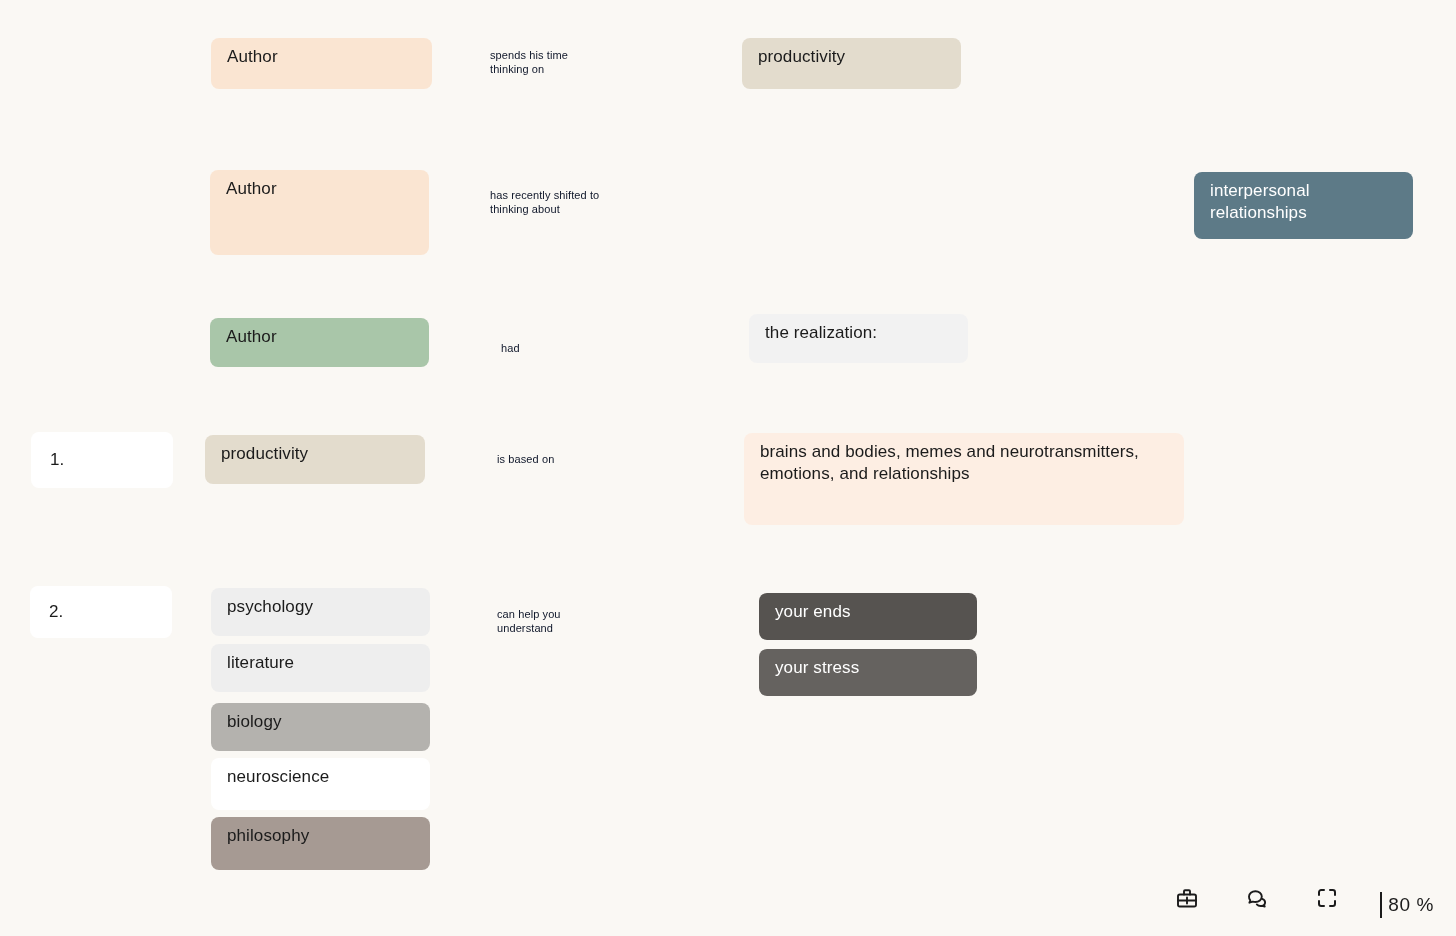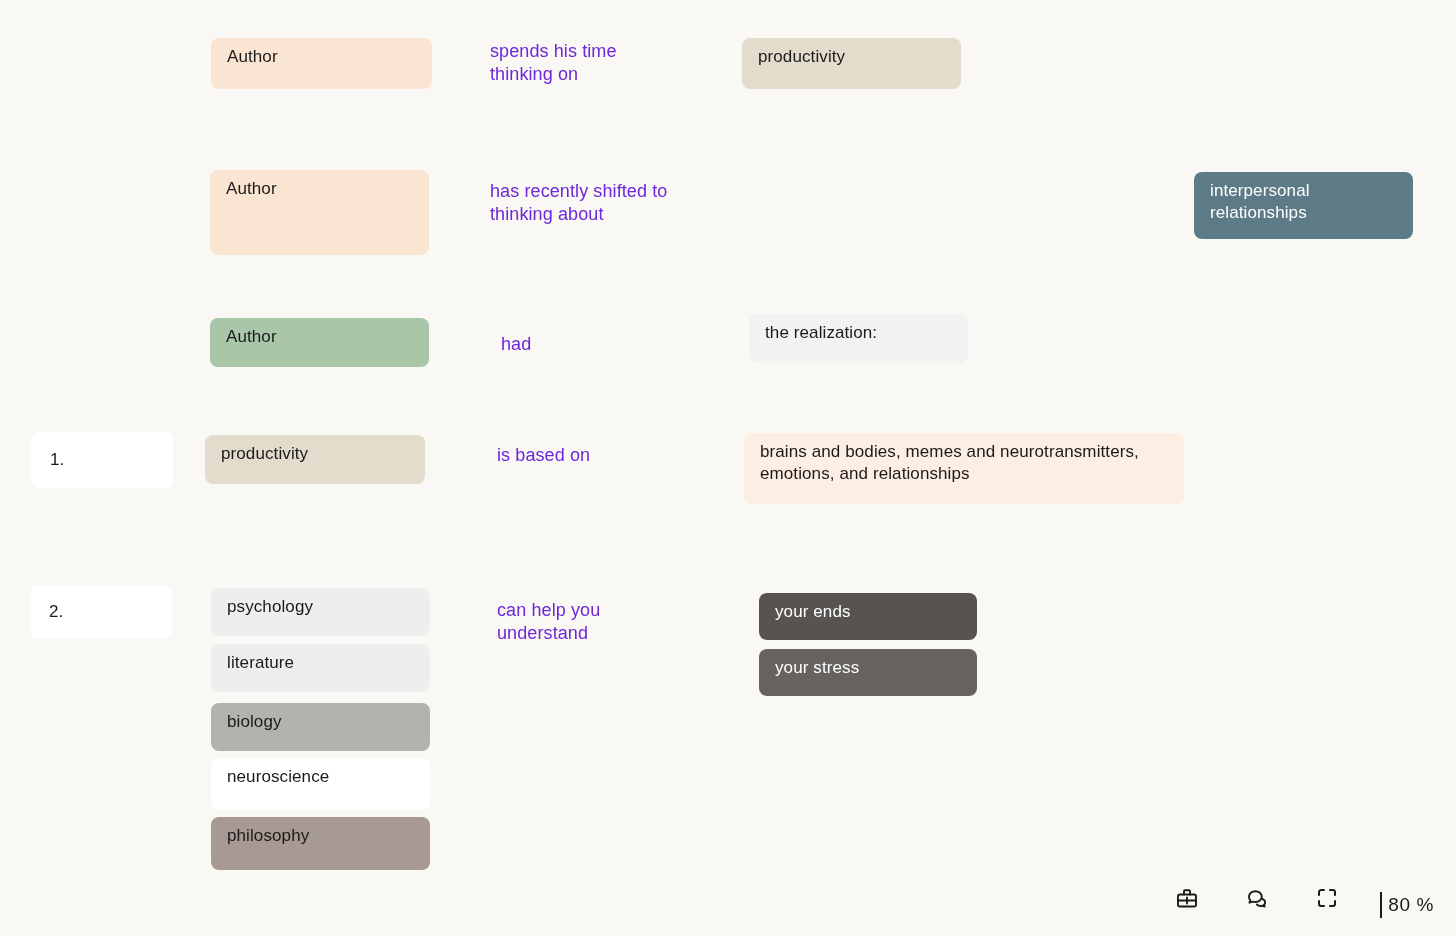--- a/index.html
+++ b/index.html
@@ -35,25 +35,26 @@
     letter-spacing: 0.1px;
     display: block;
     white-space: pre-line;
   }
 
   .card.wrap { white-space: normal; }
 
   
   .predicate {
     position: absolute;
-    font-size: 18px;
+    font-size: 11px;
     line-height: 1.30;
-    color: #6d28d9;
+    color: #0f172a;
     letter-spacing: 0.1px;
     white-space: pre-line;
+    margin-top: 8px;
   }
 
   
   .num-box {
     position: absolute;
     background: #ffffff;
     border-radius: 8px;
     display: flex;
     align-items: center;
     padding-left: 19px;
@@ -133,21 +134,21 @@
   <div class="predicate" style="left:501px; top:333px; width:160px;">had</div>
 
   <div class="card" style="left:749px; top:314px; width:219px; height:49px; background:#f2f2f2;">the realization:</div>
 
   <div class="num-box" style="left:31px; top:432px; width:142px; height:56px;">1.</div>
 
   <div class="card" style="left:205px; top:435px; width:220px; height:49px; background:#e3dccd;">productivity</div>
 
   <div class="predicate" style="left:497px; top:444px; width:200px;">is based on</div>
 
-  <div class="card wrap" style="left:744px; top:433px; width:440px; height:71px; background:#fdeee3;">brains and bodies, memes and neurotransmitters, emotions, and relationships</div>
+  <div class="card wrap" style="left:744px; top:433px; width:440px; height:92px; background:#fdeee3;">brains and bodies, memes and neurotransmitters, emotions, and relationships</div>
 
   <div class="num-box" style="left:30px; top:586px; width:142px; height:52px;">2.</div>
 
   <div class="card" style="left:211px; top:588px; width:219px; height:48px; background:#eeeeee;">psychology</div>
 
   <div class="card" style="left:211px; top:703px; width:219px; height:48px; background:#b4b2ae;">biology</div>
 
   <div class="card" style="left:211px; top:644px; width:219px; height:48px; background:#eeeeee;">literature</div>
 
   <div class="card" style="left:211px; top:758px; width:219px; height:52px; background:#ffffff;">neuroscience</div>

